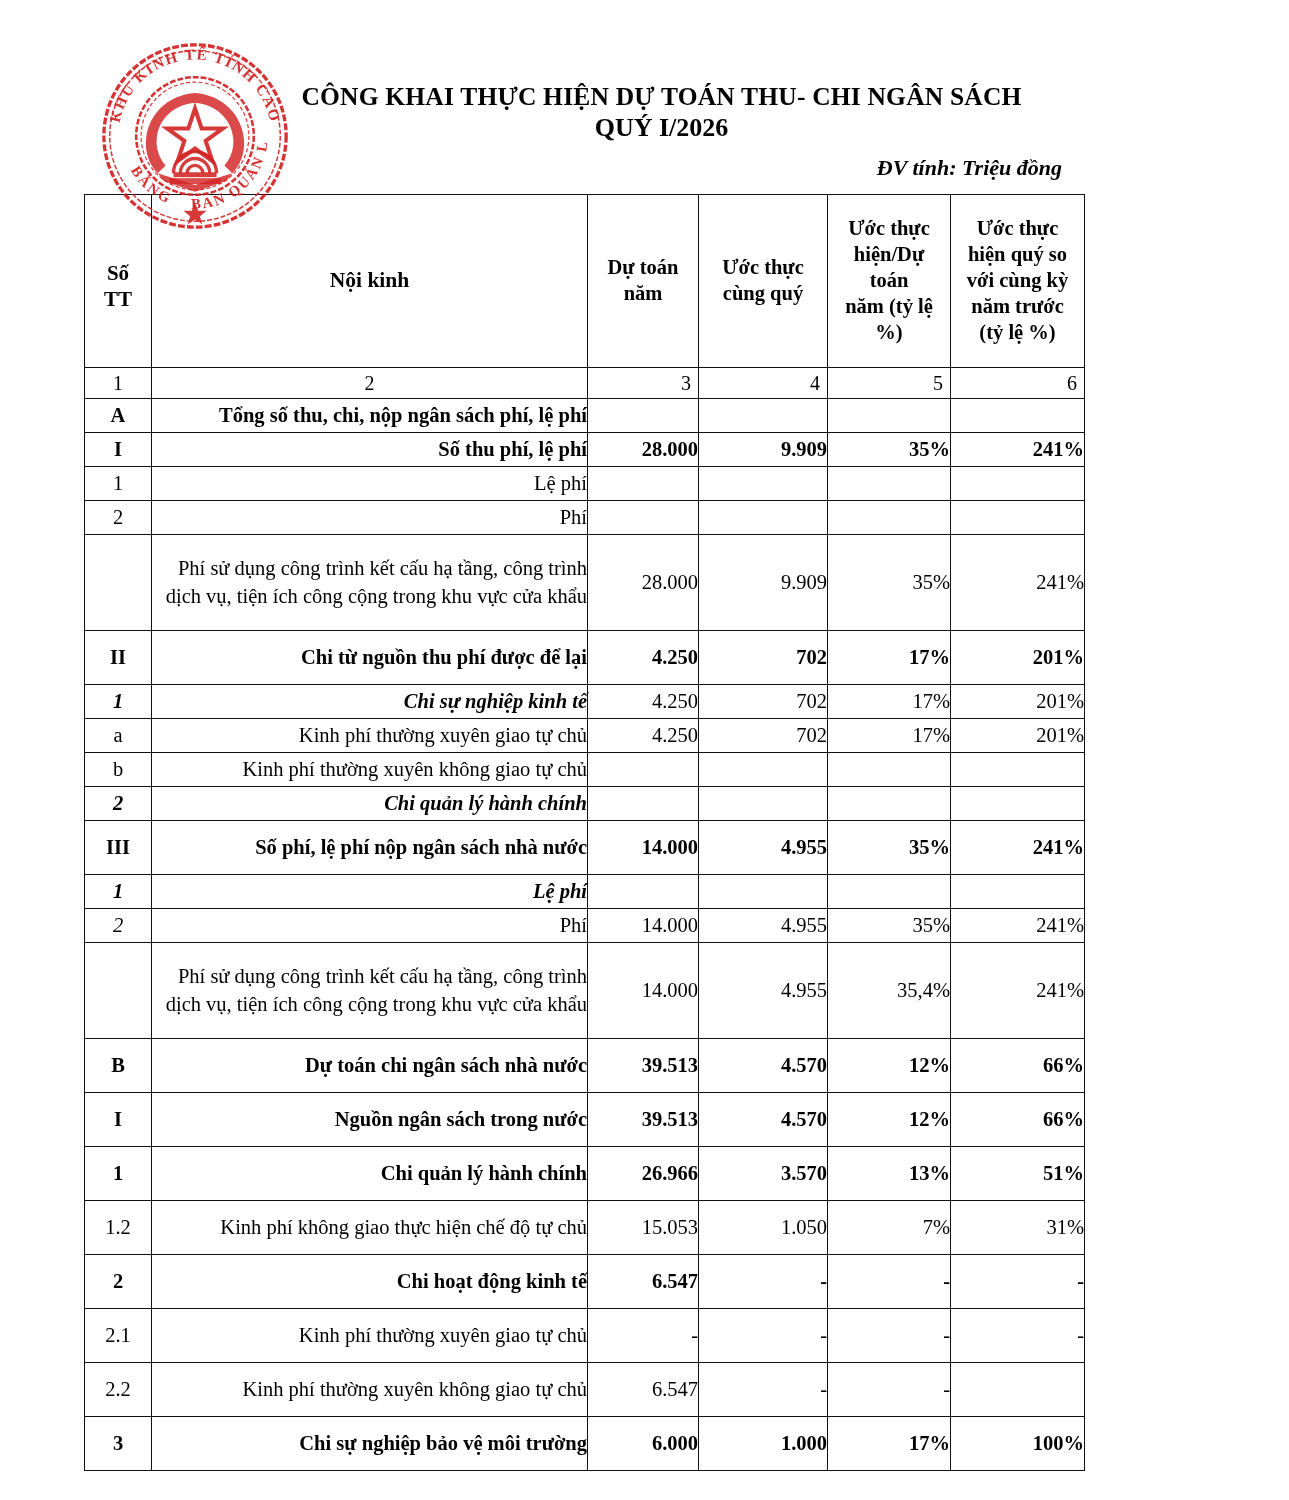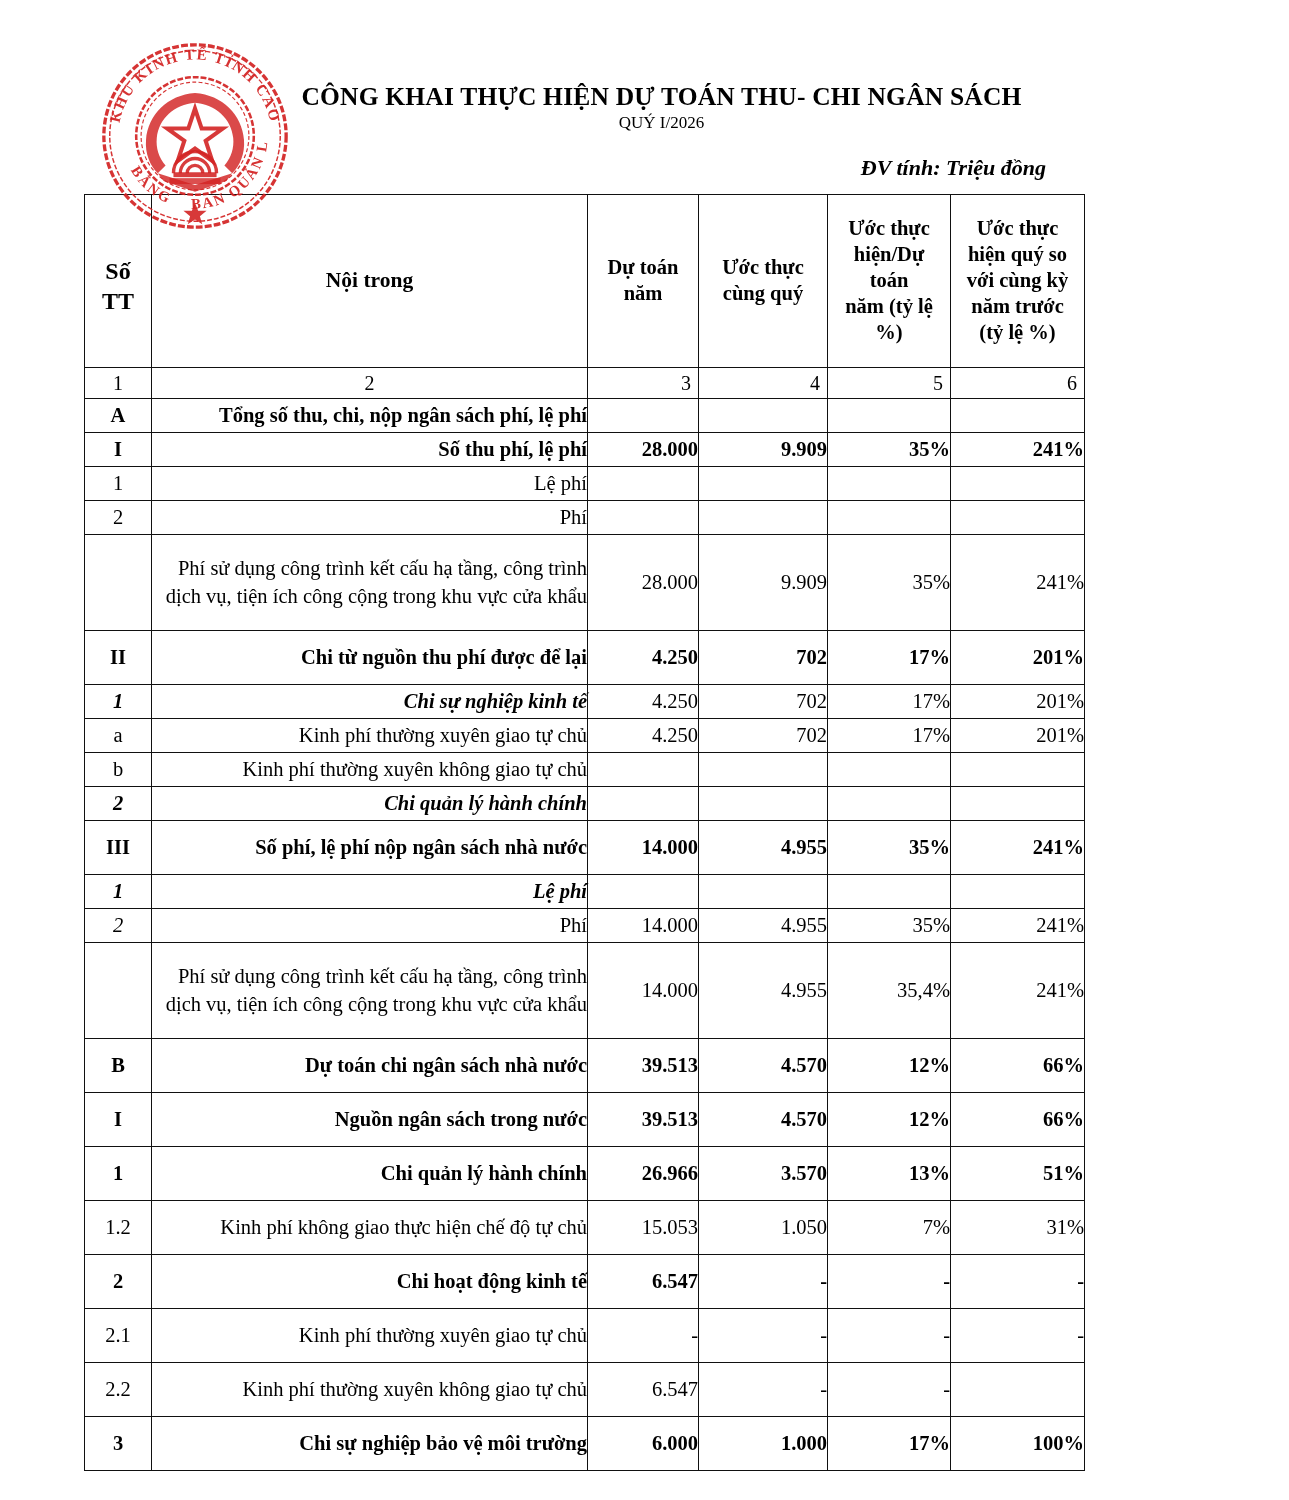--- a/index.html
+++ b/index.html
@@ -43,28 +43,28 @@
     margin-left: 34px;
   }
   .doc-title-line1 {
     font-size: 25.5px;
     font-weight: bold;
     letter-spacing: 0.2px;
     line-height: 1.16;
     white-space: nowrap;
   }
   .doc-title-line2 {
-    font-size: 17px;
-    font-weight: normal;
+    font-size: 26px;
+    font-weight: bold;
     line-height: 1.25;
     white-space: nowrap;
   }
   .unit-note {
     position: absolute;
-    left: 0;
+    left: 16px;
     top: 155px;
     width: 1046px;
     text-align: right;
     font-size: 22px;
     font-style: italic;
     font-weight: bold;
   }
 
   
   .tbl-wrap {
@@ -95,21 +95,21 @@
   
   tr.hdr th {
     height: 162px;
     font-weight: bold;
     font-size: 20.5px;
     line-height: 1.26;
     text-align: center;
     padding: 0 5px;
     margin-top: 19px;
   }
-  tr.hdr th.sott { font-size: 24px; vertical-align: middle; padding-top: 10px; border-radius: 27px; }
+  tr.hdr th.sott { font-size: 21px; vertical-align: middle; padding-top: 10px; border-radius: 27px; }
   tr.hdr th.noidung { font-size: 21.5px; }
 
   
   tr.colnum td {
     height: 30px;
     font-size: 20px;
     text-align: center;
   }
   tr.colnum td.num { text-align: right; padding-right: 7px; }
 
@@ -207,21 +207,21 @@
           <col class="c4">
           <col class="c5">
           <col class="c6">
       </colgroup>
       <thead>
         <tr class="hdr">
           <th class="sott">
             <div>Số</div>
             <div>TT</div>
           </th>
-          <th class="noidung">Nội trong</th>
+          <th class="noidung">Nội kinh</th>
           <th>
             <div>Dự toán</div>
             <div>năm</div>
           </th>
           <th>
             <div>Ước thực</div>
             <div>cùng quý</div>
           </th>
           <th>
             <div>Ước thực</div>

